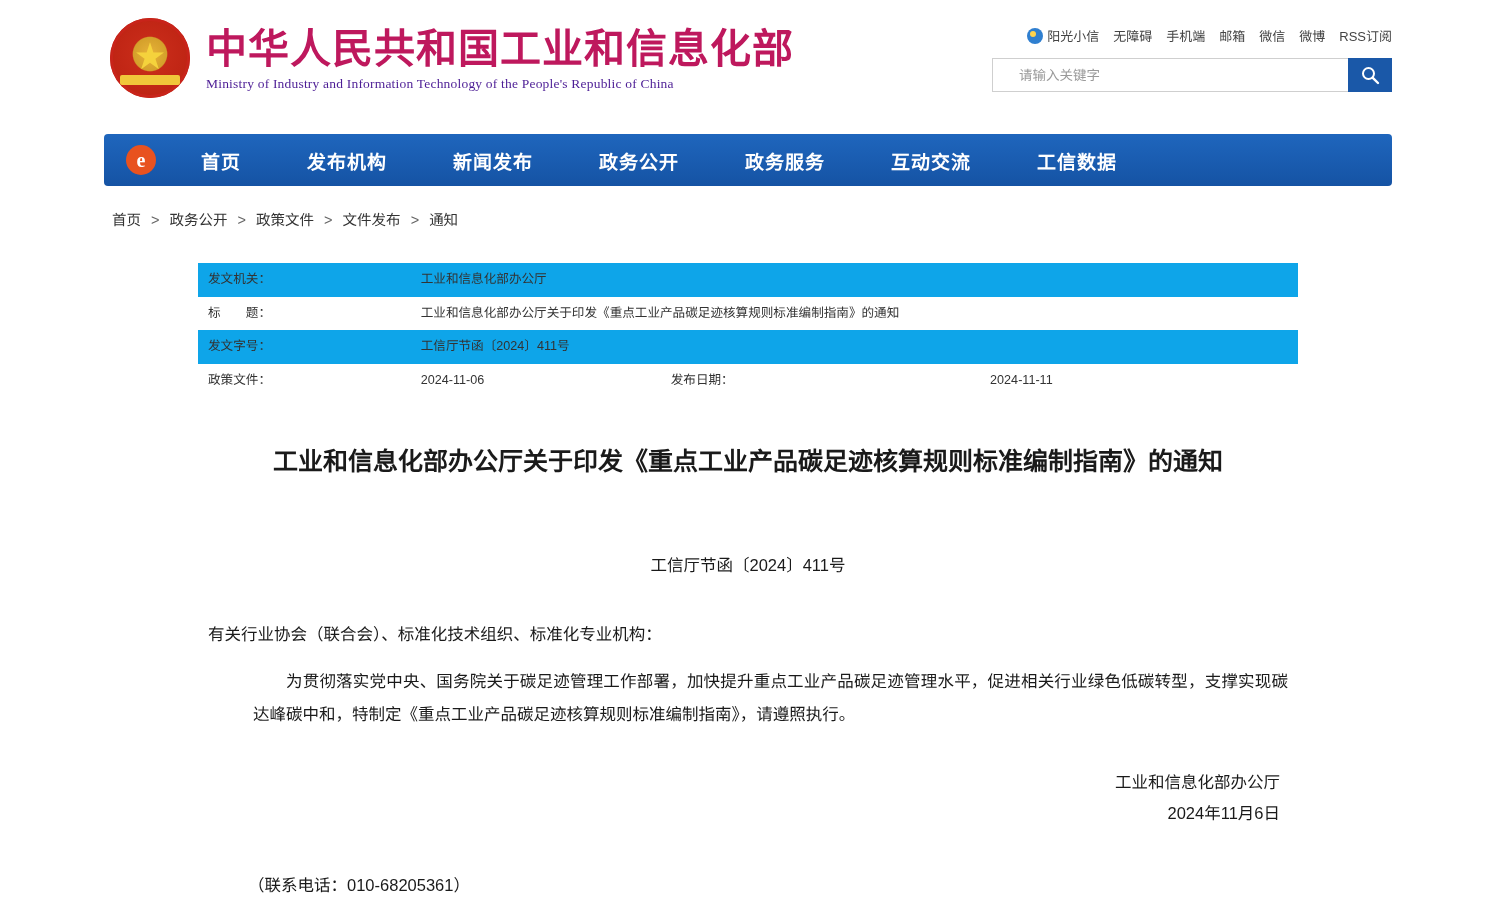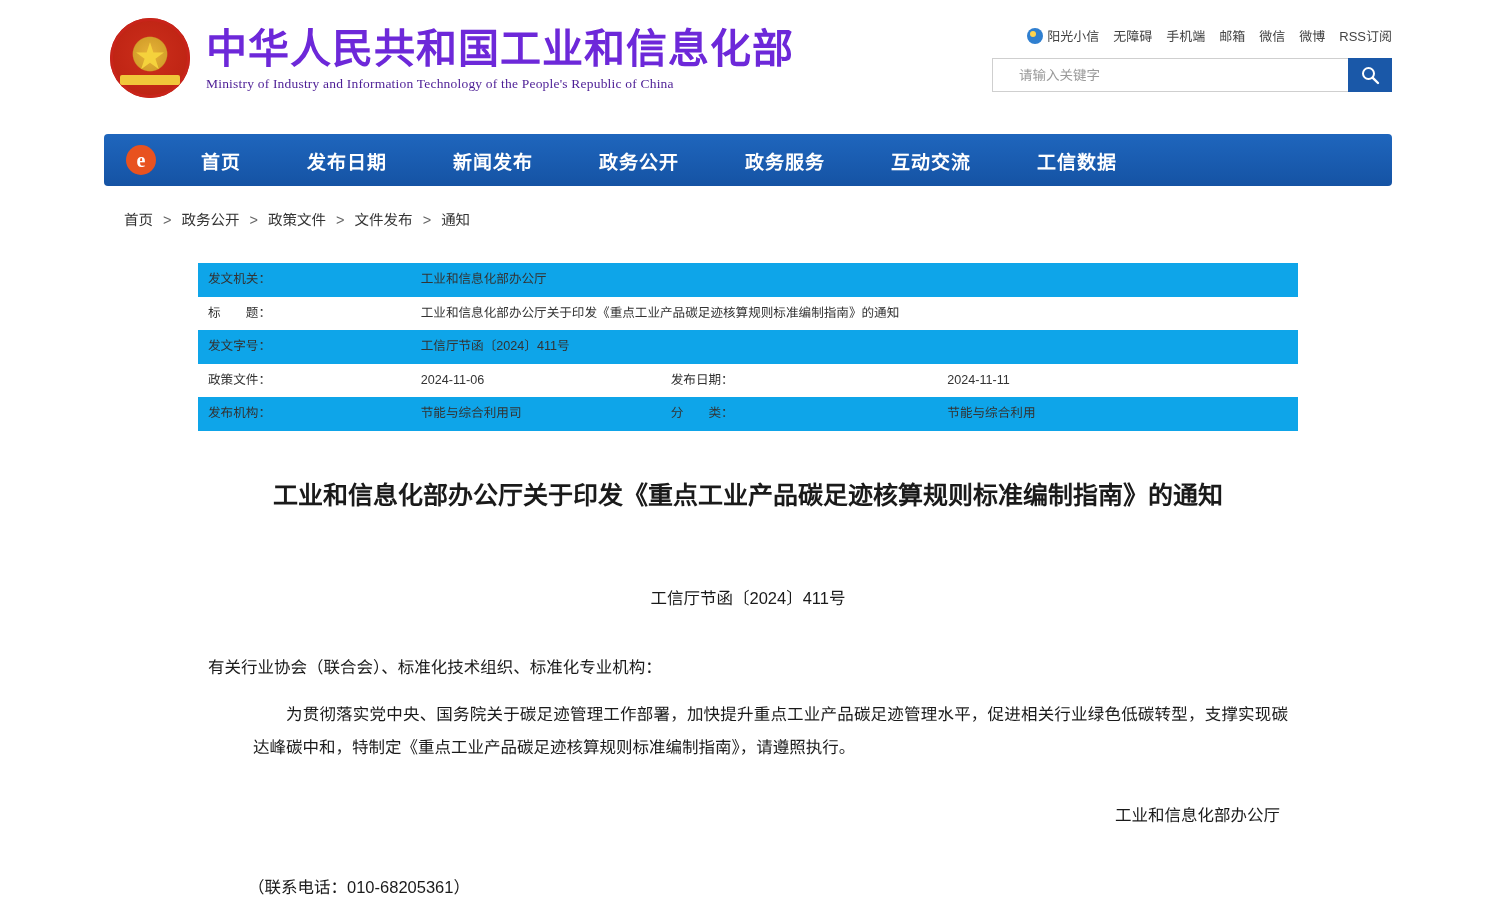--- a/index.html
+++ b/index.html
@@ -57,21 +57,21 @@
     background: #f0c63a;
     border-radius: 2px;
   }
   .title-block {
     margin-left: 16px;
   }
   .title-cn {
     font-family: "Liberation Serif", serif;
     font-weight: bold;
     font-size: 41px;
-    color: #6d28d9;
+    color: #be185d;
     letter-spacing: 1px;
     line-height: 1.25;
     white-space: nowrap;
   }
   .title-en {
     font-size: 13.5px;
     color: #4c1d95;
     letter-spacing: 0.2px;
     white-space: nowrap;
     font-family: Liberation Serif, serif;
@@ -187,21 +187,20 @@
     padding: 0 33px;
     white-space: nowrap;
     letter-spacing: 1px;
   }
 
   
   .breadcrumb {
     padding: 22px 64px 0 112px;
     font-size: 14.5px;
     color: #333;
-    margin-left: 12px;
   }
   .breadcrumb a { color: #333; text-decoration: none; }
   .breadcrumb .sep { margin: 0 6px; color: #666; }
 
   
   .content {
     padding: 0 100px;
   }
   .meta {
     margin: 34px auto 0 auto;
@@ -297,21 +296,21 @@
     </button>
   </div>
 </div>
 
 <div class="navwrap">
   <div class="nav">
     <div class="nav-logo">
       <div class="e">e</div>
     </div>
     <a href="#">首页</a>
-    <a href="#">发布日期</a>
+    <a href="#">发布机构</a>
     <a href="#">新闻发布</a>
     <a href="#">政务公开</a>
     <a href="#">政务服务</a>
     <a href="#">互动交流</a>
     <a href="#">工信数据</a>
   </div>
 </div>
 
 <div class="breadcrumb">
   <a href="#">首页</a>
@@ -340,34 +339,29 @@
       <tr class="shaded">
         <td class="lbl">发文字号：</td>
         <td colspan="3">工信厅节函〔2024〕411号</td>
       </tr>
       <tr>
         <td class="lbl">政策文件：</td>
         <td style="width:230px">2024-11-06</td>
         <td class="lbl">发布日期：</td>
         <td>2024-11-11</td>
       </tr>
-      <tr class="shaded">
-        <td class="lbl">发布机构：</td>
-        <td>节能与综合利用司</td>
-        <td class="lbl">分　　类：</td>
-        <td>节能与综合利用</td>
-      </tr>
     </tbody>
   </table>
 
   <div class="doc-title">工业和信息化部办公厅关于印发《重点工业产品碳足迹核算规则标准编制指南》的通知</div>
 
   <div class="doc-body">
     <div class="docnum">工信厅节函〔2024〕411号</div>
     <div class="salutation">有关行业协会（联合会）、标准化技术组织、标准化专业机构：</div>
     <div class="para">为贯彻落实党中央、国务院关于碳足迹管理工作部署，加快提升重点工业产品碳足迹管理水平，促进相关行业绿色低碳转型，支撑实现碳达峰碳中和，特制定《重点工业产品碳足迹核算规则标准编制指南》，请遵照执行。</div>
     <div class="signature">
       <div>工业和信息化部办公厅</div>
+      <div>2024年11月6日</div>
     </div>
     <div class="contact">（联系电话：010-68205361）</div>
   </div>
 
 </div>
 
 </body></html>

